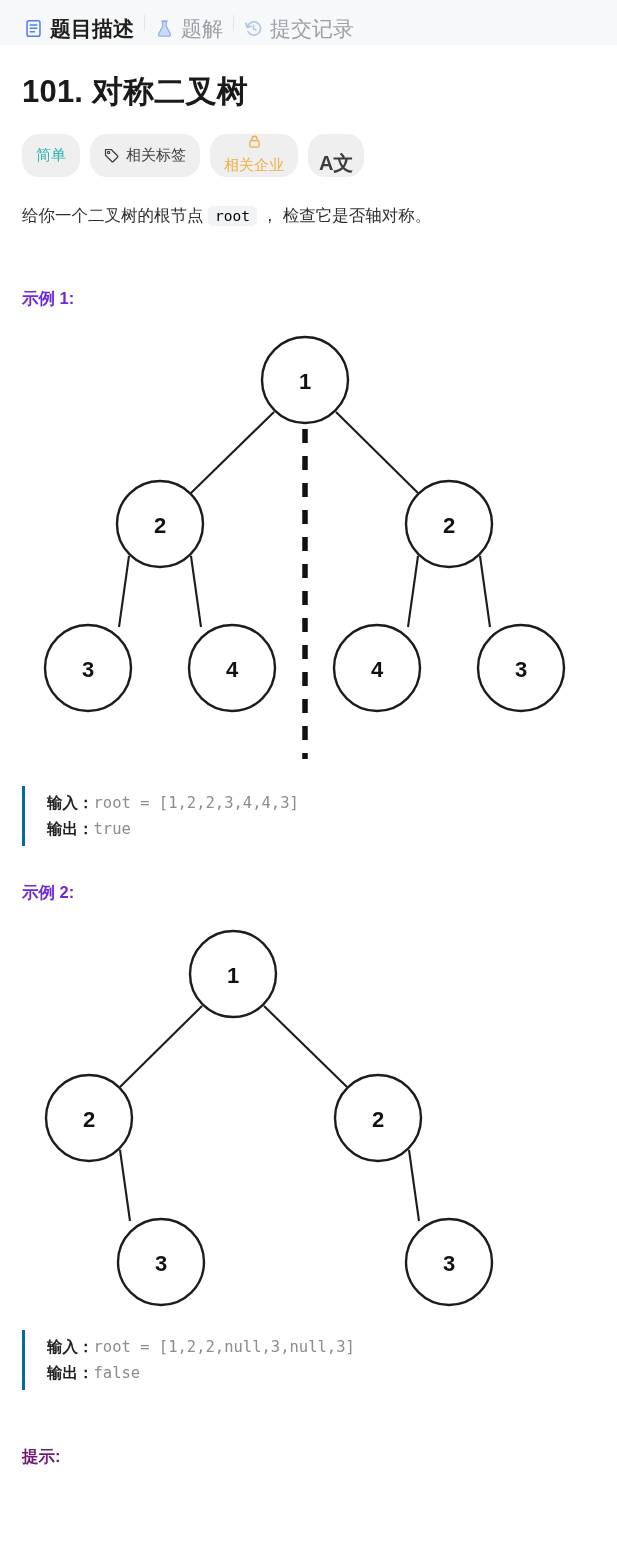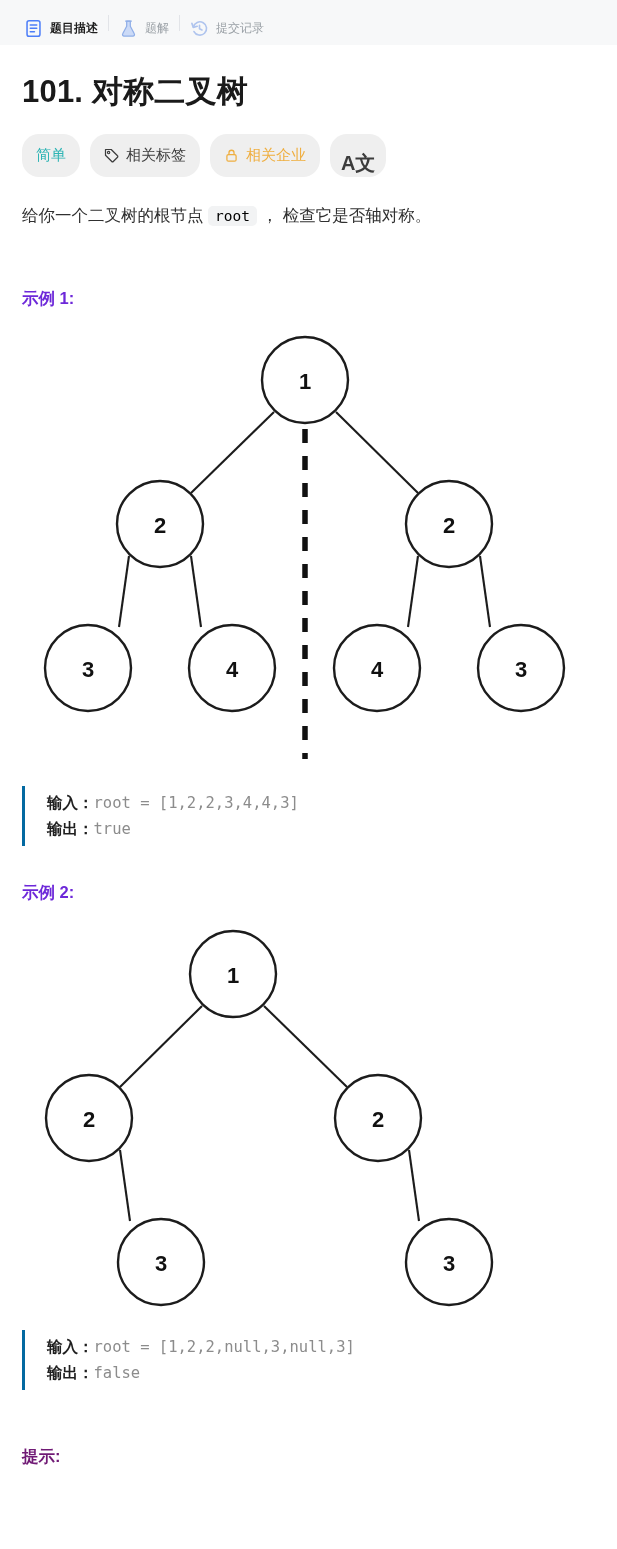--- a/index.html
+++ b/index.html
@@ -24,21 +24,21 @@
     align-items: center;
     padding: 0 14px;
     gap: 0px;
   }
   .tab {
     display: flex;
     align-items: center;
     gap: 7px;
     padding: 0 10px;
     height: 45px;
-    font-size: 12px;
+    font-size: 21px;
     white-space: nowrap;
     margin-top: 12px;
   }
   .tab.active { color: #1f1f1f; font-weight: 700; }
   .tab.inactive { color: #9aa0a6; font-weight: 400; }
   .tab-sep {
     width: 1px; height: 16px; background: #e2e4e8; flex: none;
   }
   .tab-ico { width: 19px; height: 19px; flex: none; display: block; }
 
@@ -66,21 +66,21 @@
     gap: 7px;
     height: 43px;
     padding: 0 14px;
     border-radius: 17px;
     background: #EFEFEF;
     font-size: 15px;
     color: #3c3c3c;
     white-space: nowrap;
   }
   .badge.difficulty { color: #2DB4B4; font-weight: 400; }
-  .badge.company { color: #EFAE3F; }
+  .badge.company { color: #EFAE3F; flex-direction: column; }
   .badge.translate { padding: 0 11px; font-weight: 700; font-size: 20px; letter-spacing: -0.3px; align-items: flex-end;}
   .badge-ico { width: 15px; height: 15px; flex: none; display: block; }
 
   .desc {
     margin-top: 24px;
     font-size: 16.5px;
     line-height: 1.75;
     color: #303030;
   }
   code.inline {

